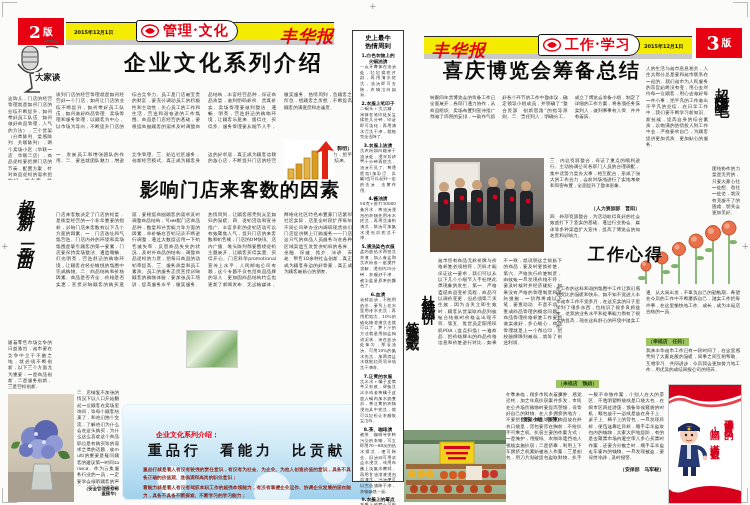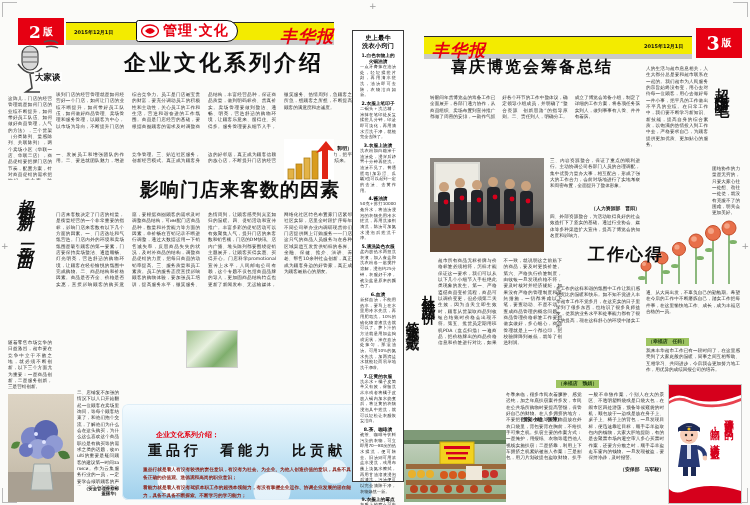--- a/index.html
+++ b/index.html
@@ -143,21 +143,21 @@
   <div id="forum" class="abs" style="left:122px;top:404px;width:250px;height:96px;">
     <div class="flabel">企业文化系列介绍：</div>
     <div class="ftitle">重品行　看能力　比贡献</div>
     <div class="fline fl-red">重品行就是看人有没有较强的责任意识，有没有为社会、为企业、为他人创造价值的意识，具备不具备正确的价值观、道德观和高尚的职业意识；</div>
     <div class="fline fl-red" style="margin-top:3px;">看能力就是看人有没有驾驭本职工作的超强本领能力，有没有掌握企业运作、协调企业发展的潜在能力，具备不具备不断探索、不断学习的学习能力；</div>
     <div class="fline fl-blue" style="margin-top:3px;text-align:center;">比贡献就是看人能否为社会创造价值，为企业带去利润，为职工谋取福祉。</div>
   </div>
 
   <div id="laundry" class="abs" style="left:352px;top:30px;width:52px;height:452px;">
     <div class="lt">史上最牛</div>
-    <div class="lt">洗衣小窍门</div>
+    <div class="lt">热情周到</div>
     <div class="lh">1.白色衣物上的火锅油渍</div>
     <div class="lb">一点牙膏抹在油渍处，轻轻揉搓片刻，再用清水搓洗，油渍即可去除，衣物洁白如新。</div>
     <div class="lh">2.衣服上笔印子</div>
     <div class="lb">二锅头＋洗洁精，涂抹在笔印处反复揉搓几分钟，印迹即可淡化，再用清水漂洗干净，就能完全去除了。</div>
     <div class="lh">3.衣服上油渍</div>
     <div class="lb">洗衣粉加白糖涂于油渍处，浸湿后静置十分钟再搓洗，油渍不见了。普通肥皂(加彩漂、瓜瓤)也可以起到一定的去渍、去黄作用。</div>
     <div class="lh">4.酱油渍</div>
     <div class="lb">50克+苏打10000毫升水，将油渍浸泡的衣物先用冷水搓洗，再用洗涤剂清洗，陈渍可加氨水浸泡后搓洗干净。</div>
     <div class="lh">5.清洗染色衣服</div>
     <div class="lb">盆内放热水两担洗衣液，加入食盐和洗衣粉各一匙搅拌溶解，浸泡约25分钟，衣服好干净，被染蓝是原来的颜色了。</div>
@@ -167,27 +167,34 @@
     <div class="lb">洗米水＋橘子皮简单又有效，保留洗米水或者将橘子皮放入锅内加水烧煮后，将泛黄的衣物浸泡其中搓洗，就可以轻松让衣服恢复洁白。</div>
     <div class="lh">8.茶、咖啡渍</div>
     <div class="lb">被茶、咖啡等饮料污染的衣物，可立即用70—80度的热水揉洗，便可除去。旧渍则可用浓盐水浸洗，或用布蘸上淡氨水擦拭，再用甘油溶液浸泡后清洗，污渍便可以完全清除干净，衣物焕然一新。</div>
     <div class="lh">9.衣服上的霉点</div>
     <div class="lb">衣服上的霉点可先在太阳下暴晒，后用刷子清除霉毛，然后用酒精洗除。顽固的霉斑可以蘸取绿豆芽汁揉搓，霉斑去除后，再用清水漂洗一番，衣服就洁净如初，用着手拿出车窗内的衣服来感受。</div>
   </div>
 
   <div class="band" style="left:424px;top:36px;width:268px;"></div>
   <div class="bandgray" style="left:424px;top:54px;width:268px;"></div>
   <div class="masthead" style="left:432px;top:39px;">丰华报</div>
+  <div class="bubble" style="left:538px;top:34px;">
+    <svg width="18" height="14" viewBox="0 0 18 14">
+      <ellipse cx="9" cy="7" rx="8.4" ry="6" fill="none" stroke="#e60012" stroke-width="1.4"></ellipse>
+      <path d="M4 7 Q9 1 14 7 Q9 13 4 7" fill="#e60012"></path>
+    </svg>
+    <span class="sectxt">工作·学习</span>
+  </div>
   <div class="datetxt" style="left:644px;top:43px;">2015年12月1日</div>
   <div class="pageno abs" style="left:696px;top:28px;width:46px;height:30px;">
     <span class="big" style="font-size:19px;">3</span>
     <span class="small">版</span>
   </div>
 
-  <div class="headline abs" style="left:428px;top:57px;width:208px;font-size:16px;letter-spacing:2px;text-align:center;">喜庆博览会筹备总结</div>
+  <div class="headline abs" style="left:438px;top:57px;width:208px;font-size:20px;letter-spacing:2px;text-align:center;">喜庆博览会筹备总结</div>
   <div class="tiny col3 abs" style="left:430px;top:95px;width:210px;height:58px;">转眼间年货博览会的筹备工作已全面展开，各部门通力协作，从商品组织、卖场布置到宣传推广都做了周密的安排，一鼓作气抓好各个环节的工作中整体议，确定领导小组成员，并明确了“整合资源　创新思路”的指导原则。二、责任到人，明确分工。成立了博览会筹备小组，制定了详细的工作方案，将各项任务落实到人，做到事事有人管、件件有着落。</div>
 
   <div class="photo" style="left:430px;top:158px;width:114px;height:94px;background:linear-gradient(180deg,#8f8a84 0%,#7d7872 55%,#4a4440 80%,#6a5a48 100%);">
     <svg width="114" height="94" viewBox="0 0 114 94">
       <rect x="4" y="4" width="46" height="40" fill="#dcdcd6"></rect>
       <rect x="6" y="6" width="42" height="36" fill="#eceae2"></rect>
       <g fill="#23242a">
         <rect x="8" y="34" width="12" height="34" rx="4"></rect>
         <rect x="24" y="30" width="13" height="38" rx="4"></rect>
         <rect x="41" y="32" width="12" height="36" rx="4"></rect>

